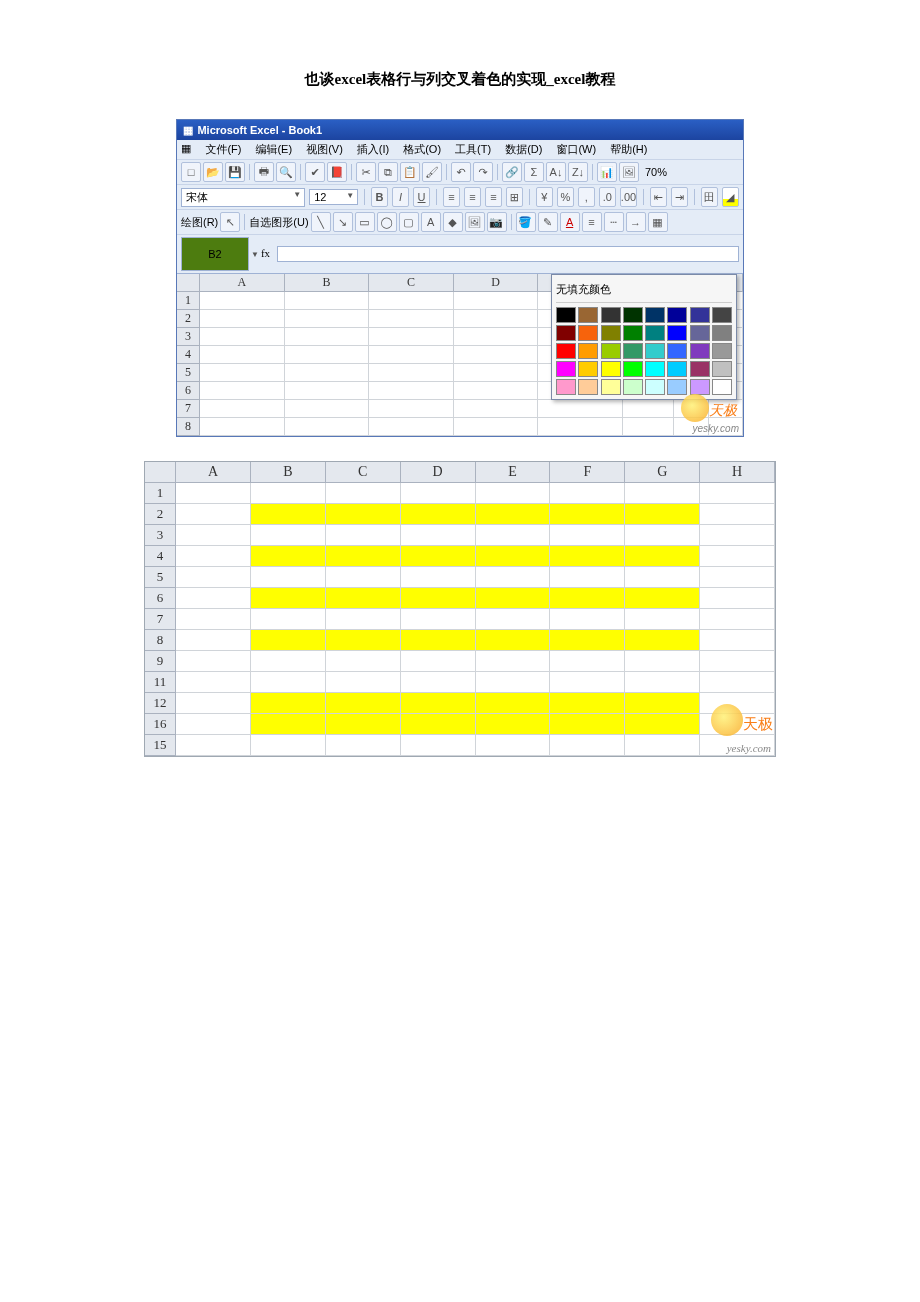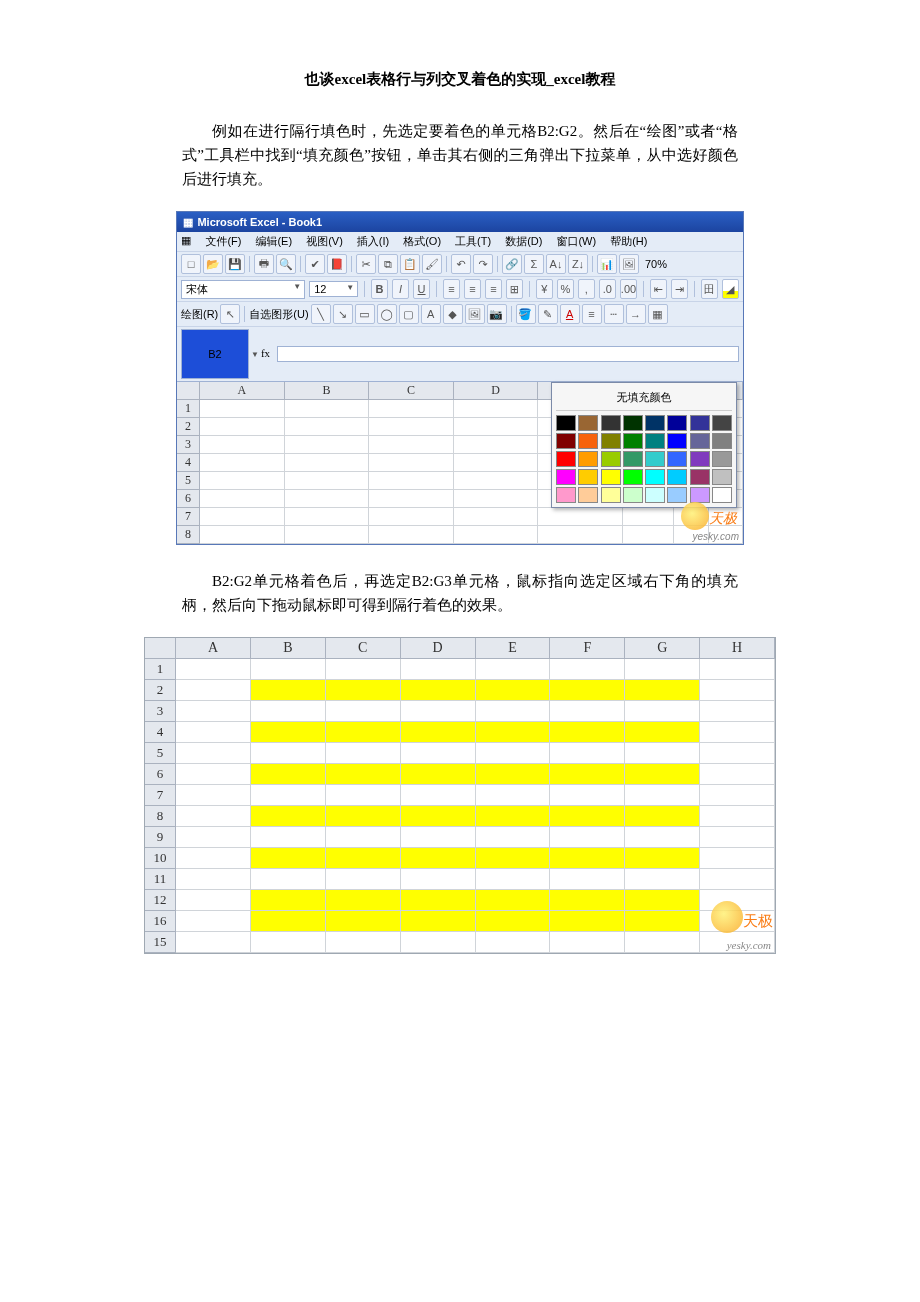--- a/index.html
+++ b/index.html
@@ -11,32 +11,32 @@
   .win{width:566px;margin:0 auto;border:1px solid #5878b8;background:#e4ecf7;font-family:Tahoma,"宋体",sans-serif;font-size:11px;}
   .titlebar{background:linear-gradient(#2a5fc4,#1c44a0);color:#fff;height:20px;display:flex;align-items:center;padding:0 6px;font-weight:bold;}
   .menubar{background:#e4ecf7;padding:2px 4px;display:flex;gap:14px;color:#000;}
   .tbar{background:#e4ecf7;border-top:1px solid #c8d4e8;padding:2px 4px;display:flex;align-items:center;gap:2px;flex-wrap:nowrap;overflow:hidden;}
   .tbtn{width:18px;height:18px;border:1px solid #b0c0dc;background:#f0f4fb;border-radius:2px;display:inline-flex;align-items:center;justify-content:center;font-size:11px;color:#555;}
   .sep{width:1px;height:16px;background:#b0c0dc;margin:0 2px;}
   .fmtbar{background:#e4ecf7;border-top:1px solid #c8d4e8;padding:2px 4px;display:flex;align-items:center;gap:4px;}
   .fcombo{border:1px solid #9fb2d4;background:#fff;padding:1px 18px 1px 4px;position:relative;font-size:11px;}
   .fcombo::after{content:"▼";position:absolute;right:3px;top:1px;font-size:8px;color:#555;}
   .fbar{background:#e4ecf7;border-top:1px solid #c8d4e8;padding:2px 4px;display:flex;align-items:center;gap:2px;}
-  .namebox{width:60px;border:1px solid #9fb2d4;background:#1d4ed8;padding:18px 3px;font-size:11px;text-align:center;}
+  .namebox{width:60px;border:1px solid #9fb2d4;background:#4d7c0f;padding:10px 3px;font-size:11px;text-align:center;}
   .fx{width:14px;height:14px;font-family:serif;}
   .finput{flex:1;border:1px solid #9fb2d4;background:#fff;height:14px;}
   .grid{background:#fff;border-top:1px solid #9fb2d4;position:relative;}
   .grow{display:flex;}
   .gh{background:#e4e8ee;border:1px solid #aab2bf;border-top:none;border-left:none;height:17px;display:flex;align-items:center;justify-content:center;font-size:12px;color:#333;font-family:"Times New Roman",serif;}
   .rh{width:22px;}
   .ch{flex:1;}
   .gc{border:1px solid #d0d4d9;border-top:none;border-left:none;height:17px;flex:1;}
   .corner{width:22px;background:#e4e8ee;border:1px solid #aab2bf;border-top:none;border-left:none;}
   .popup{position:absolute;right:6px;top:0;width:176px;background:#f6f6f6;border:1px solid #7b8aa8;box-shadow:2px 2px 4px rgba(0,0,0,.3);padding:4px;}
-  .popup .nofill{text-align:center;font-size:11px;padding:3px 0 5px;border-bottom:1px solid #ccc;margin-bottom:4px;}
+  .popup .nofill{font-size:11px;padding:3px 0 5px;border-bottom:1px solid #ccc;margin-bottom:4px;}
   .swatches{display:grid;grid-template-columns:repeat(8,1fr);gap:2px;}
   .sw{width:18px;height:14px;border:1px solid #888;}
   .watermark{position:absolute;right:4px;bottom:0;font-size:10px;color:#888;font-style:italic;}
   .wmlogo{position:absolute;right:34px;bottom:14px;width:28px;height:28px;border-radius:50%;background:radial-gradient(circle at 40% 40%,#fff176,#f9a825);opacity:.85;}
   
   .c0{background:#000}.c1{background:#963}.c2{background:#333}.c3{background:#030}.c4{background:#036}.c5{background:#009}.c6{background:#339}.c7{background:#444}
   .c8{background:#800000}.c9{background:#f7630c}.c10{background:#808000}.c11{background:#008000}.c12{background:#008080}.c13{background:#00f}.c14{background:#666699}.c15{background:#808080}
   .c16{background:#f00}.c17{background:#ff9c00}.c18{background:#9c0}.c19{background:#396}.c20{background:#3cc}.c21{background:#36f}.c22{background:#803abe}.c23{background:#999}
   .c24{background:#f0f}.c25{background:#fc0}.c26{background:#ff0}.c27{background:#0f0}.c28{background:#0ff}.c29{background:#0cf}.c30{background:#936}.c31{background:#c0c0c0}
   .c32{background:#f9c}.c33{background:#fc9}.c34{background:#ff9}.c35{background:#cfc}.c36{background:#cff}.c37{background:#9cf}.c38{background:#c9f}.c39{background:#fff}
@@ -52,21 +52,20 @@
   .wm2{position:absolute;right:4px;bottom:2px;font-size:11px;color:#888;font-style:italic;}
   .wm2logo{position:absolute;right:32px;bottom:20px;width:32px;height:32px;border-radius:50%;background:radial-gradient(circle at 40% 40%,#fff176,#f9a825);opacity:.85;}
   .wm2txt{position:absolute;right:2px;bottom:22px;font-size:15px;color:#f97e18;font-family:"KaiTi","楷体";}
 </style>
 </head>
 <body>
 <div class="page">
 
 <h1 class="title">也谈excel表格行与列交叉着色的实现_excel教程</h1>
 
-<p class="para">例如在进行隔行填色时，先选定要着色的单元格B2:G2。然后在“绘图”或者“格式”工具栏中找到“填充颜色”按钮，单击其右侧的三角弹出下拉菜单，从中选好颜色后进行填充。</p>
 
 <div class="fig">
  <div class="win">
   <div class="titlebar">
     <span style="margin-right:4px">▦</span>
     <span>Microsoft Excel - Book1</span>
   </div>
   <div class="menubar">
     <span>▦</span>
     <span>文件(F)</span>
@@ -308,21 +307,20 @@
               <div class="sw c39"></div>
       </div>
     </div>
     <div class="wmlogo"></div>
     <span class="watermark" style="bottom:2px">yesky.com</span>
     <span class="watermark" style="bottom:16px;right:6px;color:#f97e18;font-size:14px;font-family:'KaiTi'">天极</span>
   </div>
  </div>
 </div>
 
-<p class="para">B2:G2单元格着色后，再选定B2:G3单元格，鼠标指向选定区域右下角的填充柄，然后向下拖动鼠标即可得到隔行着色的效果。</p>
 
 <div class="fig">
  <div class="sheet2">
    <div class="s2row">
      <div class="s2h s2rh"></div>
      <div class="s2h s2ch">A</div>
      <div class="s2h s2ch">B</div>
      <div class="s2h s2ch">C</div>
      <div class="s2h s2ch">D</div>
      <div class="s2h s2ch">E</div>
@@ -424,31 +422,20 @@
             <div class="s2c"></div>
             <div class="s2c"></div>
             <div class="s2c"></div>
             <div class="s2c"></div>
             <div class="s2c"></div>
             <div class="s2c"></div>
             <div class="s2c"></div>
             <div class="s2c"></div>
           </div>
           <div class="s2row">
-            <div class="s2rh2">10</div>
-            <div class="s2c"></div>
-            <div class="s2c yl"></div>
-            <div class="s2c yl"></div>
-            <div class="s2c yl"></div>
-            <div class="s2c yl"></div>
-            <div class="s2c yl"></div>
-            <div class="s2c yl"></div>
-            <div class="s2c"></div>
-          </div>
-          <div class="s2row">
             <div class="s2rh2">11</div>
             <div class="s2c"></div>
             <div class="s2c"></div>
             <div class="s2c"></div>
             <div class="s2c"></div>
             <div class="s2c"></div>
             <div class="s2c"></div>
             <div class="s2c"></div>
             <div class="s2c"></div>
           </div>

